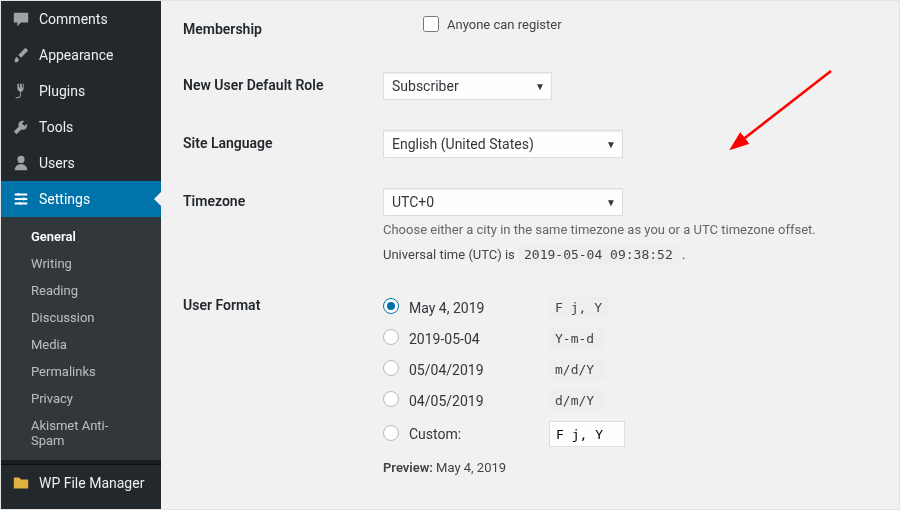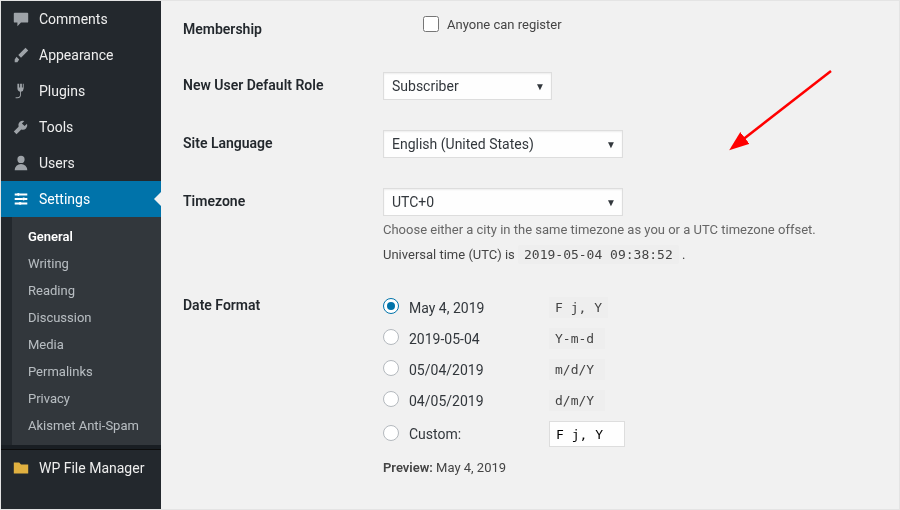--- a/index.html
+++ b/index.html
@@ -36,21 +36,21 @@
     content:"";
     position:absolute;right:-1px;top:50%;transform:translateY(-50%);
     border:8px solid transparent;border-right-color:#f1f1f1;
   }
   .menu-item .mi-icon{
     width:20px;height:20px;display:flex;align-items:center;justify-content:center;
     color:rgba(240,245,250,.6);margin-right:8px;font-size:16px;
   }
   .menu-item.current .mi-icon{color:#fff;}
 
-  .submenu{background:#32373c;padding:6px 4px;margin-left:11px;}
+  .submenu{background:#32373c;padding:6px 18px;}
   .submenu-item{
     padding:6px 12px;color:rgba(240,245,250,.7);cursor:pointer;font-size:13px;
   }
   .submenu-item.current{color:#fff;font-weight:600;}
 
   .menu-sep{height:5px;background:#191e23;border-bottom:1px solid #0c0c0c;margin:0;}
 
   
   .main{
     flex:1;
@@ -252,21 +252,21 @@
         </div>
         <p class="desc">Choose either a city in the same timezone as you or a UTC timezone offset.</p>
         <p class="utc-line">
           <span>Universal time (UTC) is</span>
           <code class="kbd">2019-05-04 09:38:52</code> .
         </p>
       </td>
     </tr>
 
     <tr>
-      <th>Date Format</th>
+      <th>User Format</th>
       <td>
         <div class="date-rows">
 
           <label class="date-row">
             <span class="radio-cell"><span class="radio checked"></span></span>
             <span class="label-cell">May 4, 2019</span>
             <span class="code-cell"><code>F j, Y</code></span>
           </label>
 
           <label class="date-row">

